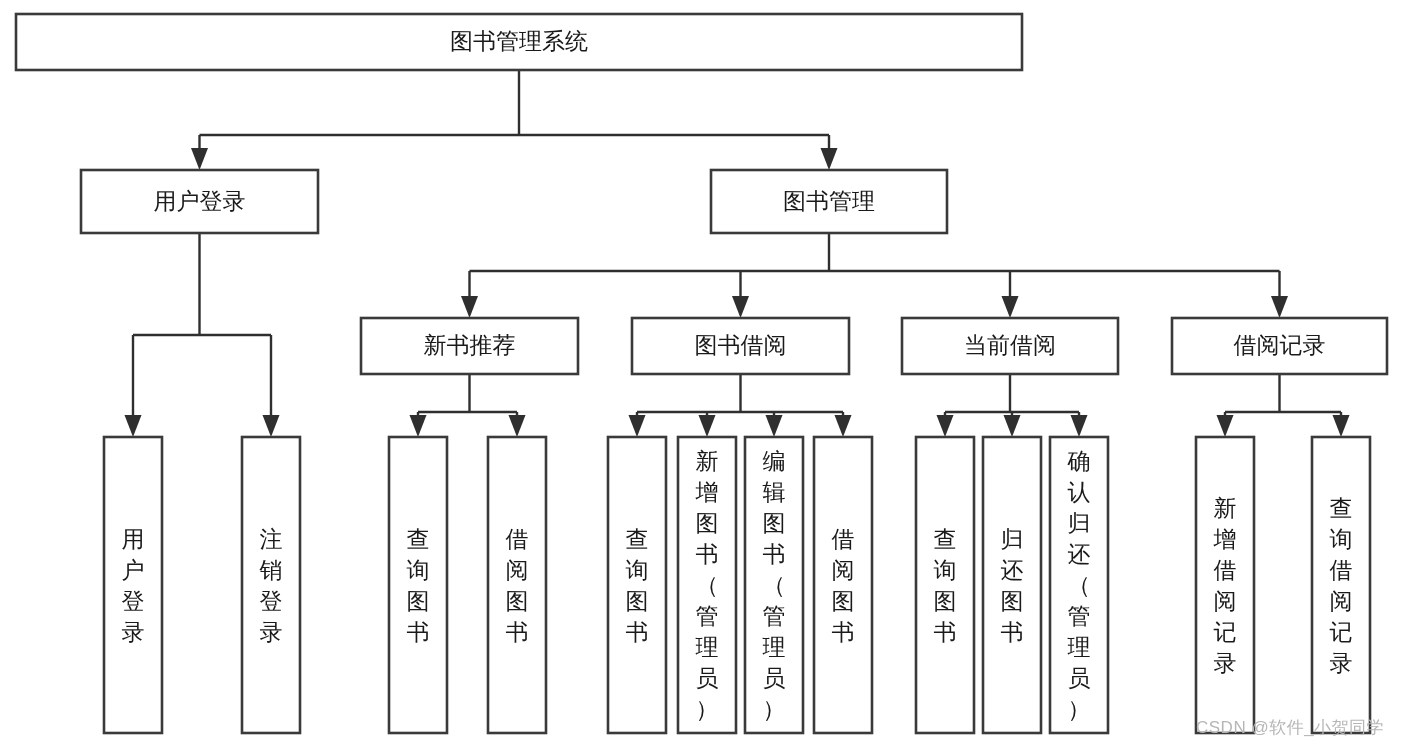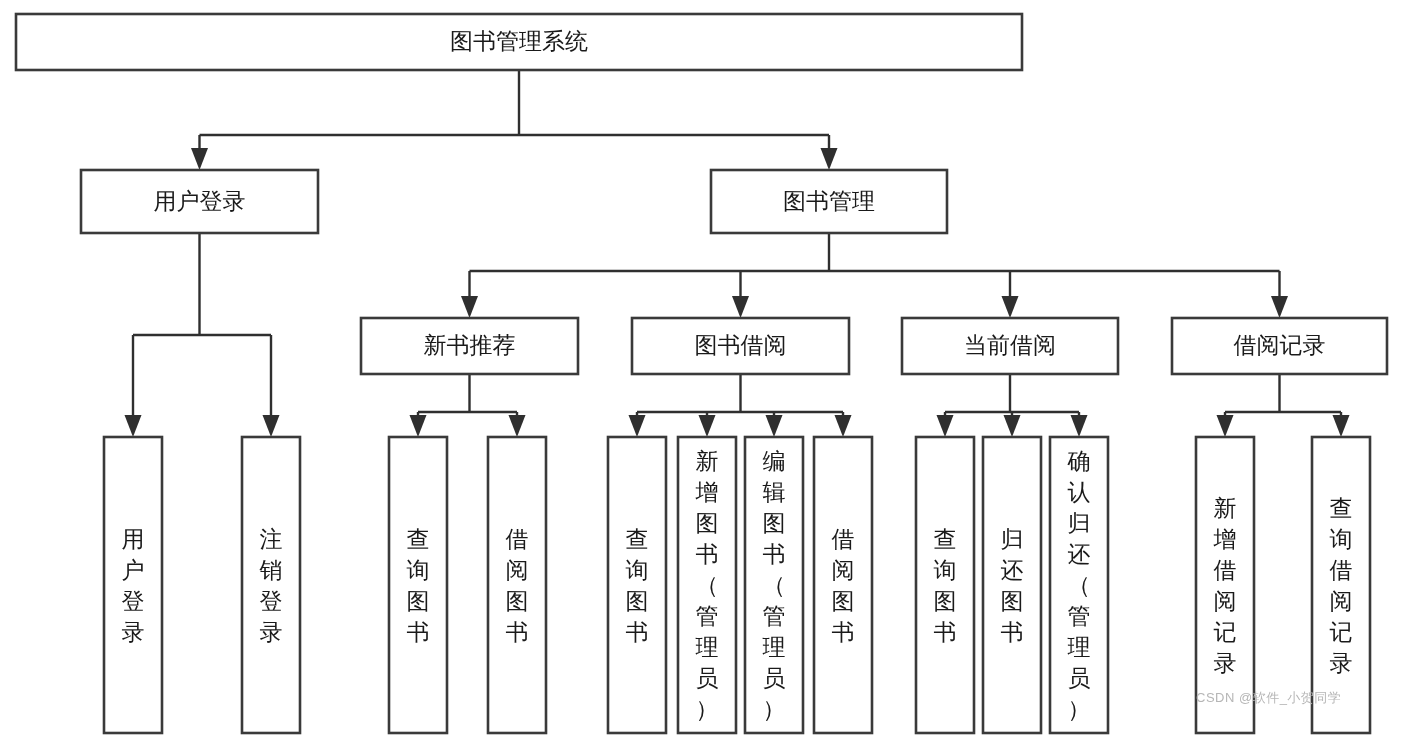--- a/index.html
+++ b/index.html
@@ -44,25 +44,25 @@
   .node-label-h {
     font-family: "Liberation Sans", "DejaVu Sans", sans-serif;
     font-size: 23px;
     fill: #1a1a1a;
     text-anchor: middle;
     dominant-baseline: middle;
   }
   .watermark-text {
     position: absolute;
     font-family: "Liberation Sans", "DejaVu Sans", sans-serif;
-    font-size: 13px;
+    font-size: 17px;
     color: #b6b6b6;
     white-space: nowrap;
     left: 1196px;
-    top: 689px;
+    top: 716px;
     letter-spacing: 0.5px;
   }
 </style>
 </head>
 <body>
 
 <div id="diagram-root">
   <svg class="diagram-canvas" viewBox="0 0 1405 747" xmlns="http://www.w3.org/2000/svg">
     <g id="edge-layer">
         <g>

